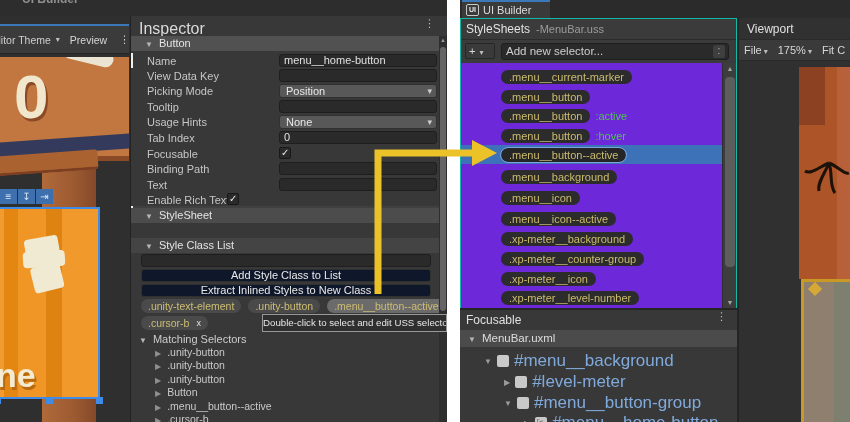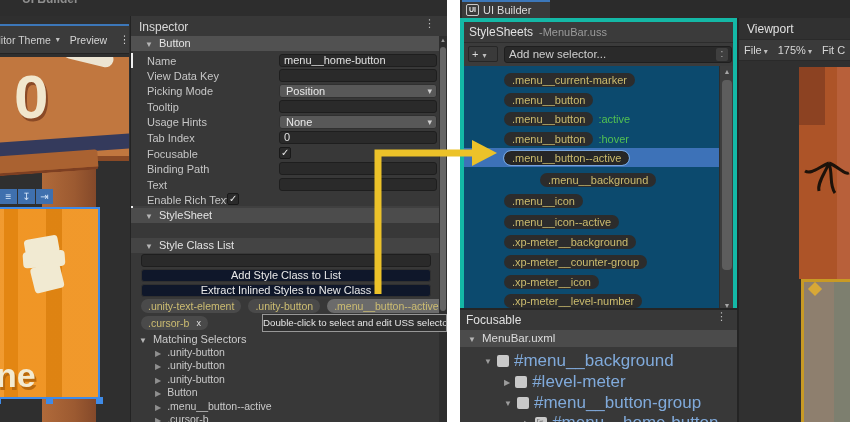--- a/index.html
+++ b/index.html
@@ -58,21 +58,21 @@
   .shirt i { position:absolute; display:block; background:#f1ead2; border-radius:4px; }
   .shirt .s1 { left:4px; top:0; width:34px; height:18px; }
   .shirt .s2 { left:0; top:14px; width:42px; height:16px; transform:rotate(6deg); }
   .shirt .s3 { left:6px; top:28px; width:30px; height:26px; transform:rotate(-4deg); }
   .tile-text { position:absolute; left:4px; bottom:2px; font-size:34px; font-weight:bold; color:#f3ebd2;
                text-shadow:2px 3px 0 #b96a0e; }
   .handle { position:absolute; width:7px; height:7px; background:#3f8be8; }
 
   #inspector-pane { position:absolute; left:130px; top:16px; width:317px; height:406px; background:#383838;
                     border-left:1px solid #232323; overflow:hidden; }
-  #insp-title { position:absolute; left:8px; top:4px; font-size:12px; color:#dadada; }
+  #insp-title { position:absolute; left:8px; top:4px; font-size:16px; color:#dadada; }
   #insp-kebab { position:absolute; right:12px; top:5px; }
   #insp-scroll { position:absolute; right:0; top:20px; width:8px; height:386px; background:#2e2e2e; }
   #insp-scroll .arr { position:absolute; top:1px; left:0; width:8px; text-align:center; font-size:6px; color:#9a9a9a; }
   #insp-scroll .thumb { position:absolute; left:1px; top:11px; width:6px; height:264px; background:#656565; border-radius:3px; }
 
   .insp-fold { position:absolute; left:0; width:309px; height:15px; color:#e4e4e4; font-size:11px; line-height:15px; padding-left:14px; }
   .row { position:absolute; left:0; width:309px; height:14px; }
   .row .lbl { position:absolute; left:16px; top:1px; font-size:11px; color:#c6c6c6; white-space:nowrap; }
   .row .fld { position:absolute; left:148px; top:0; width:158px; }
   .mod-bar { position:absolute; left:0; width:2px; background:#efefef; }
@@ -91,22 +91,22 @@
 
   
   #right-window { position:absolute; left:460px; top:0; width:390px; height:422px; background:#333333; overflow:hidden; }
   #rw-tabbar { position:absolute; left:0; top:0; width:390px; height:18px; background:#2b2b2b; }
   #rw-tab { position:absolute; left:2px; top:0; width:88px; height:18px; background:#3a3a3a;
             border-top:2px solid #3c77b9; display:flex; align-items:center; padding-left:4px; gap:4px; }
   #rw-tab .tab-icon { display:inline-block; width:13px; height:12px; border:1px solid #c9c9c9; border-radius:2px;
             color:#e8e8e8; font-size:7px; font-weight:bold; line-height:10px; text-align:center; }
   #rw-tab .tab-label { color:#dcdcdc; font-size:11px; white-space:nowrap; }
 
-  #styles-pane { position:absolute; left:0; top:18px; width:277px; height:302px; background:#0c4a6e;
-                 border:4px solid #14b8a6; overflow:hidden; }
+  #styles-pane { position:absolute; left:0; top:18px; width:277px; height:302px; background:#6d28d9;
+                 border:1px solid #14b8a6; overflow:hidden; }
   #styles-header { position:absolute; left:0; top:0; width:100%; height:21px; background:#3b3b3b;
                    border-bottom:1px solid #2c2c2c; display:flex; align-items:center; padding-left:5px; }
   #styles-header .t1 { color:#e2e2e2; font-size:12px; }
   #styles-header .t2 { color:#9b9b9b; font-size:11px; margin-left:6px; }
   #styles-toolbar { position:absolute; left:0; top:21px; width:100%; height:23px; background:#3b3b3b; }
   #add-menu-btn { position:absolute; left:4px; top:3px; width:30px; height:16px; background:#3a3a3a;
                   border:1px solid #262626; border-radius:2px; color:#dcdcdc; font-size:11px; line-height:14px;
                   text-align:left; padding-left:3px; }
   #add-menu-btn::after { content:"▾"; font-size:8px; color:#bdbdbd; margin-left:4px; }
   #add-selector-input { position:absolute; left:40px; top:3px; width:228px; height:17px; background:#2a2a2a;
@@ -331,21 +331,21 @@
             <span class="sel-pill">.menu__button</span>
             <span class="sel-pseudo">:active</span>
           </div>
         <div class="sel-row" style="top:63px;">
             <span class="sel-pill">.menu__button</span>
             <span class="sel-pseudo">:hover</span>
           </div>
         <div class="sel-row selected" style="top:82px;">
             <span class="sel-pill">.menu__button--active</span>
           </div>
-        <div class="sel-row" style="top:104px;margin-left:36px;">
+        <div class="sel-row" style="top:104px;">
             <span class="sel-pill">.menu__background</span>
           </div>
         <div class="sel-row" style="top:146px;">
             <span class="sel-pill">.menu__icon--active</span>
           </div>
         <div class="sel-row" style="top:125px;">
             <span class="sel-pill">.menu__icon</span>
           </div>
         <div class="sel-row" style="top:166px;">
             <span class="sel-pill">.xp-meter__background</span>

